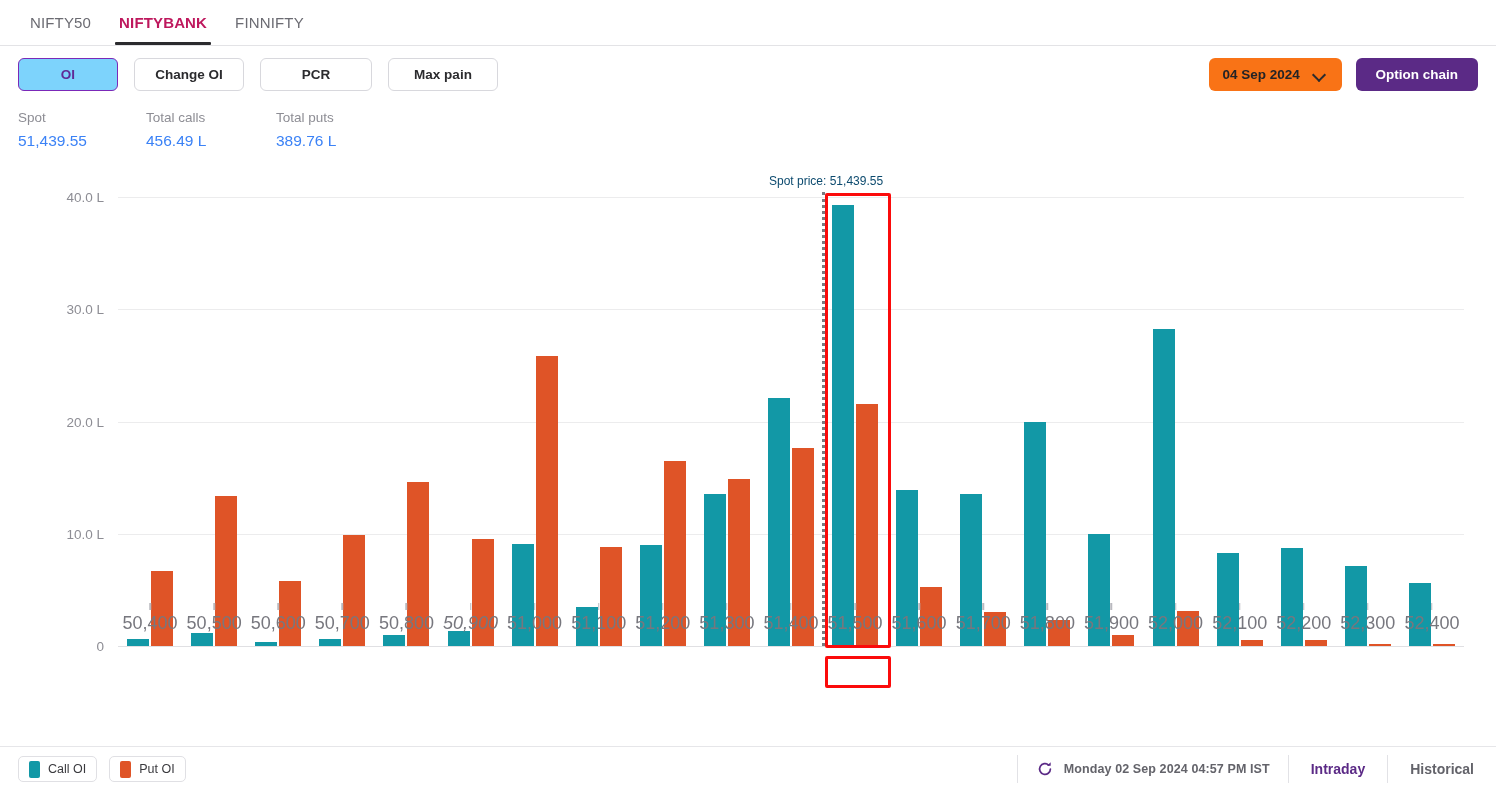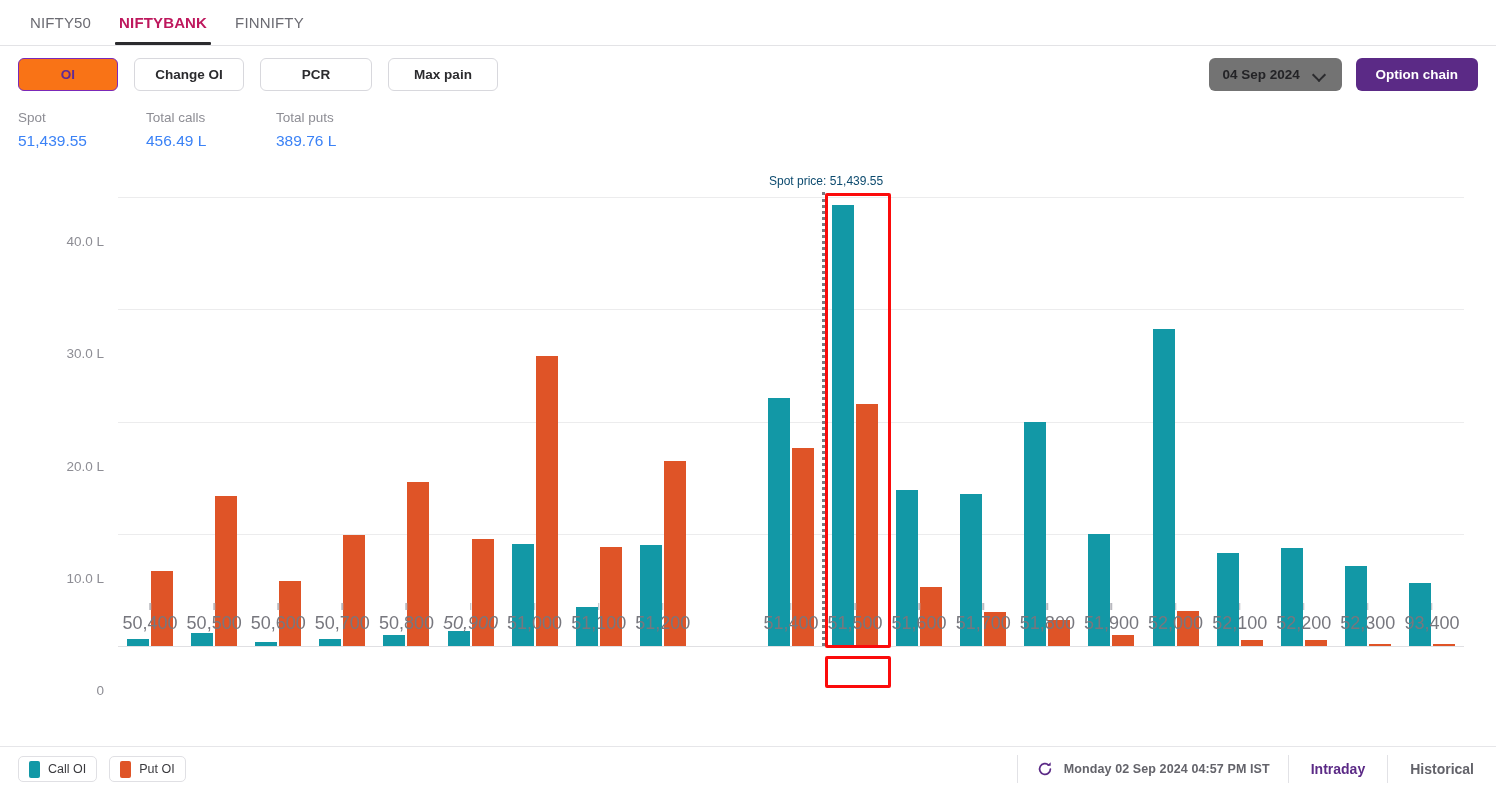--- a/index.html
+++ b/index.html
@@ -37,35 +37,35 @@
   }
   .pillbtn {
     height: 33px; min-width: 100px; padding: 0 20px;
     border: 1px solid #d8d8dd; border-radius: 6px;
     background: #fff; color: #2b2b2e;
     font-size: 13.5px; font-weight: bold;
     display: flex; align-items: center; justify-content: center;
     cursor: pointer; white-space: nowrap;
   }
   .pillbtn.sel {
-    border-color: #7b29b8; background: #f97316; color: #5f2a96;
+    border-color: #7b29b8; background: #7dd3fc; color: #5f2a96;
   }
   .pillbtn.w-oi { width: 100px; }
   .pillbtn.w-coi { width: 110px; }
   .pillbtn.w-pcr { width: 112px; }
   .pillbtn.w-mp  { width: 110px; }
 
   
   .right-ctrls {
     position: absolute; top: 58px; right: 18px;
     display: flex; gap: 14px; align-items: center;
   }
   .datesel {
     height: 33px; min-width: 133px; padding: 0 14px;
-    background: #737373; border: none; border-radius: 6px;
+    background: #f97316; border: none; border-radius: 6px;
     display: flex; align-items: center; gap: 14px;
     font-size: 13.5px; font-weight: bold; color: #232326;
     cursor: pointer;
   }
   .chev { display: inline-block; width: 12px; height: 12px; position: relative; }
   .chev::before {
     content: ""; position: absolute; left: 0; top: 1px;
     width: 8px; height: 8px;
     border-right: 2px solid #2b2b2e; border-bottom: 2px solid #2b2b2e;
     transform: rotate(45deg);
@@ -87,21 +87,21 @@
   .stat-label { font-size: 13.5px; color: #8d8d94; line-height: 20px; }
   .stat-value { font-size: 15.5px; color: #3b82f6; line-height: 22px; margin-top: 2px; }
 
   
   .chart-wrap { position: absolute; top: 168px; left: 0; width: 1496px; height: 578px; }
   .plot { position: absolute; left: 118px; top: 0; width: 1346px; height: 478px; }
 
   .gridline { position: absolute; left: 0; width: 1346px; height: 1px; background: #ececed; }
   .ylabel {
     position: absolute; right: 0; font-size: 13.5px; color: #8d8d94;
-    text-align: right; transform: translateY(-50%); white-space: nowrap; margin-top: 44px;
+    text-align: right; transform: translateY(-50%); white-space: nowrap;
   }
   .ylabels { position: absolute; left: 0; top: 0; width: 104px; height: 478px; }
 
   .axisline { position: absolute; left: 118px; top: 478px; width: 1346px; height: 1px; background: #e0e0e3; }
 
   .cats { position: absolute; left: 118px; top: 0; width: 1346px; height: 520px; }
   .cat { position: absolute; bottom: 42px; width: 64.1px; height: 478px; }
   .bars {
     position: absolute; left: 0; right: 0; bottom: 0; height: 478px;
     display: flex; justify-content: center; align-items: flex-end; gap: 0px;
@@ -278,20 +278,28 @@
           <div class="catlabel">51,100</div>
         </div>
         <div class="cat" style="left: 512.762px; width: 64.0952px;">
           <div class="bars">
             <div class="bar call" style="height: 101.025px; background: rgb(18, 152, 166);"></div>
             <div class="bar put" style="height: 185.213px; background: rgb(223, 84, 39);"></div>
           </div>
           <div class="tick"></div>
           <div class="catlabel">51,200</div>
         </div>
+        <div class="cat" style="left: 576.857px; width: 64.0952px;">
+          <div class="bars">
+            <div class="bar call" style="height: 151.537px; background: rgb(18, 152, 166);"></div>
+            <div class="bar put" style="height: 167.252px; background: rgb(223, 84, 39);"></div>
+          </div>
+          <div class="tick"></div>
+          <div class="catlabel">51,300</div>
+        </div>
         <div class="cat" style="left: 640.952px; width: 64.0952px;">
           <div class="bars">
             <div class="bar call" style="height: 248.072px; background: rgb(18, 152, 166);"></div>
             <div class="bar put" style="height: 197.56px; background: rgb(223, 84, 39);"></div>
           </div>
           <div class="tick"></div>
           <div class="catlabel">51,400</div>
         </div>
         <div class="cat" style="left: 705.048px; width: 64.0952px;">
           <div class="bars">
@@ -364,21 +372,21 @@
           </div>
           <div class="tick"></div>
           <div class="catlabel">52,300</div>
         </div>
         <div class="cat" style="left: 1281.9px; width: 64.0952px;">
           <div class="bars">
             <div class="bar call" style="height: 62.86px; background: rgb(18, 152, 166);"></div>
             <div class="bar put" style="height: 2.245px; background: rgb(223, 84, 39);"></div>
           </div>
           <div class="tick"></div>
-          <div class="catlabel">93,400</div>
+          <div class="catlabel">52,400</div>
         </div>
         <div class="spotline" style="left: 704.048px;"></div>
         <div class="spotlabel" style="left: 708.048px;">Spot price: 51,439.55</div>
         <div class="hilite" style="left: 707.048px; width: 66.0952px; top: 25px; height: 455px; border-color: rgb(251, 11, 11);"></div>
         <div class="hilite-label" style="left: 707.048px; width: 66.0952px; top: 488px; height: 32px; border-color: rgb(251, 11, 11);"></div>
       </div>
   </div>
 
   <div class="footer">
     <div class="legends">

